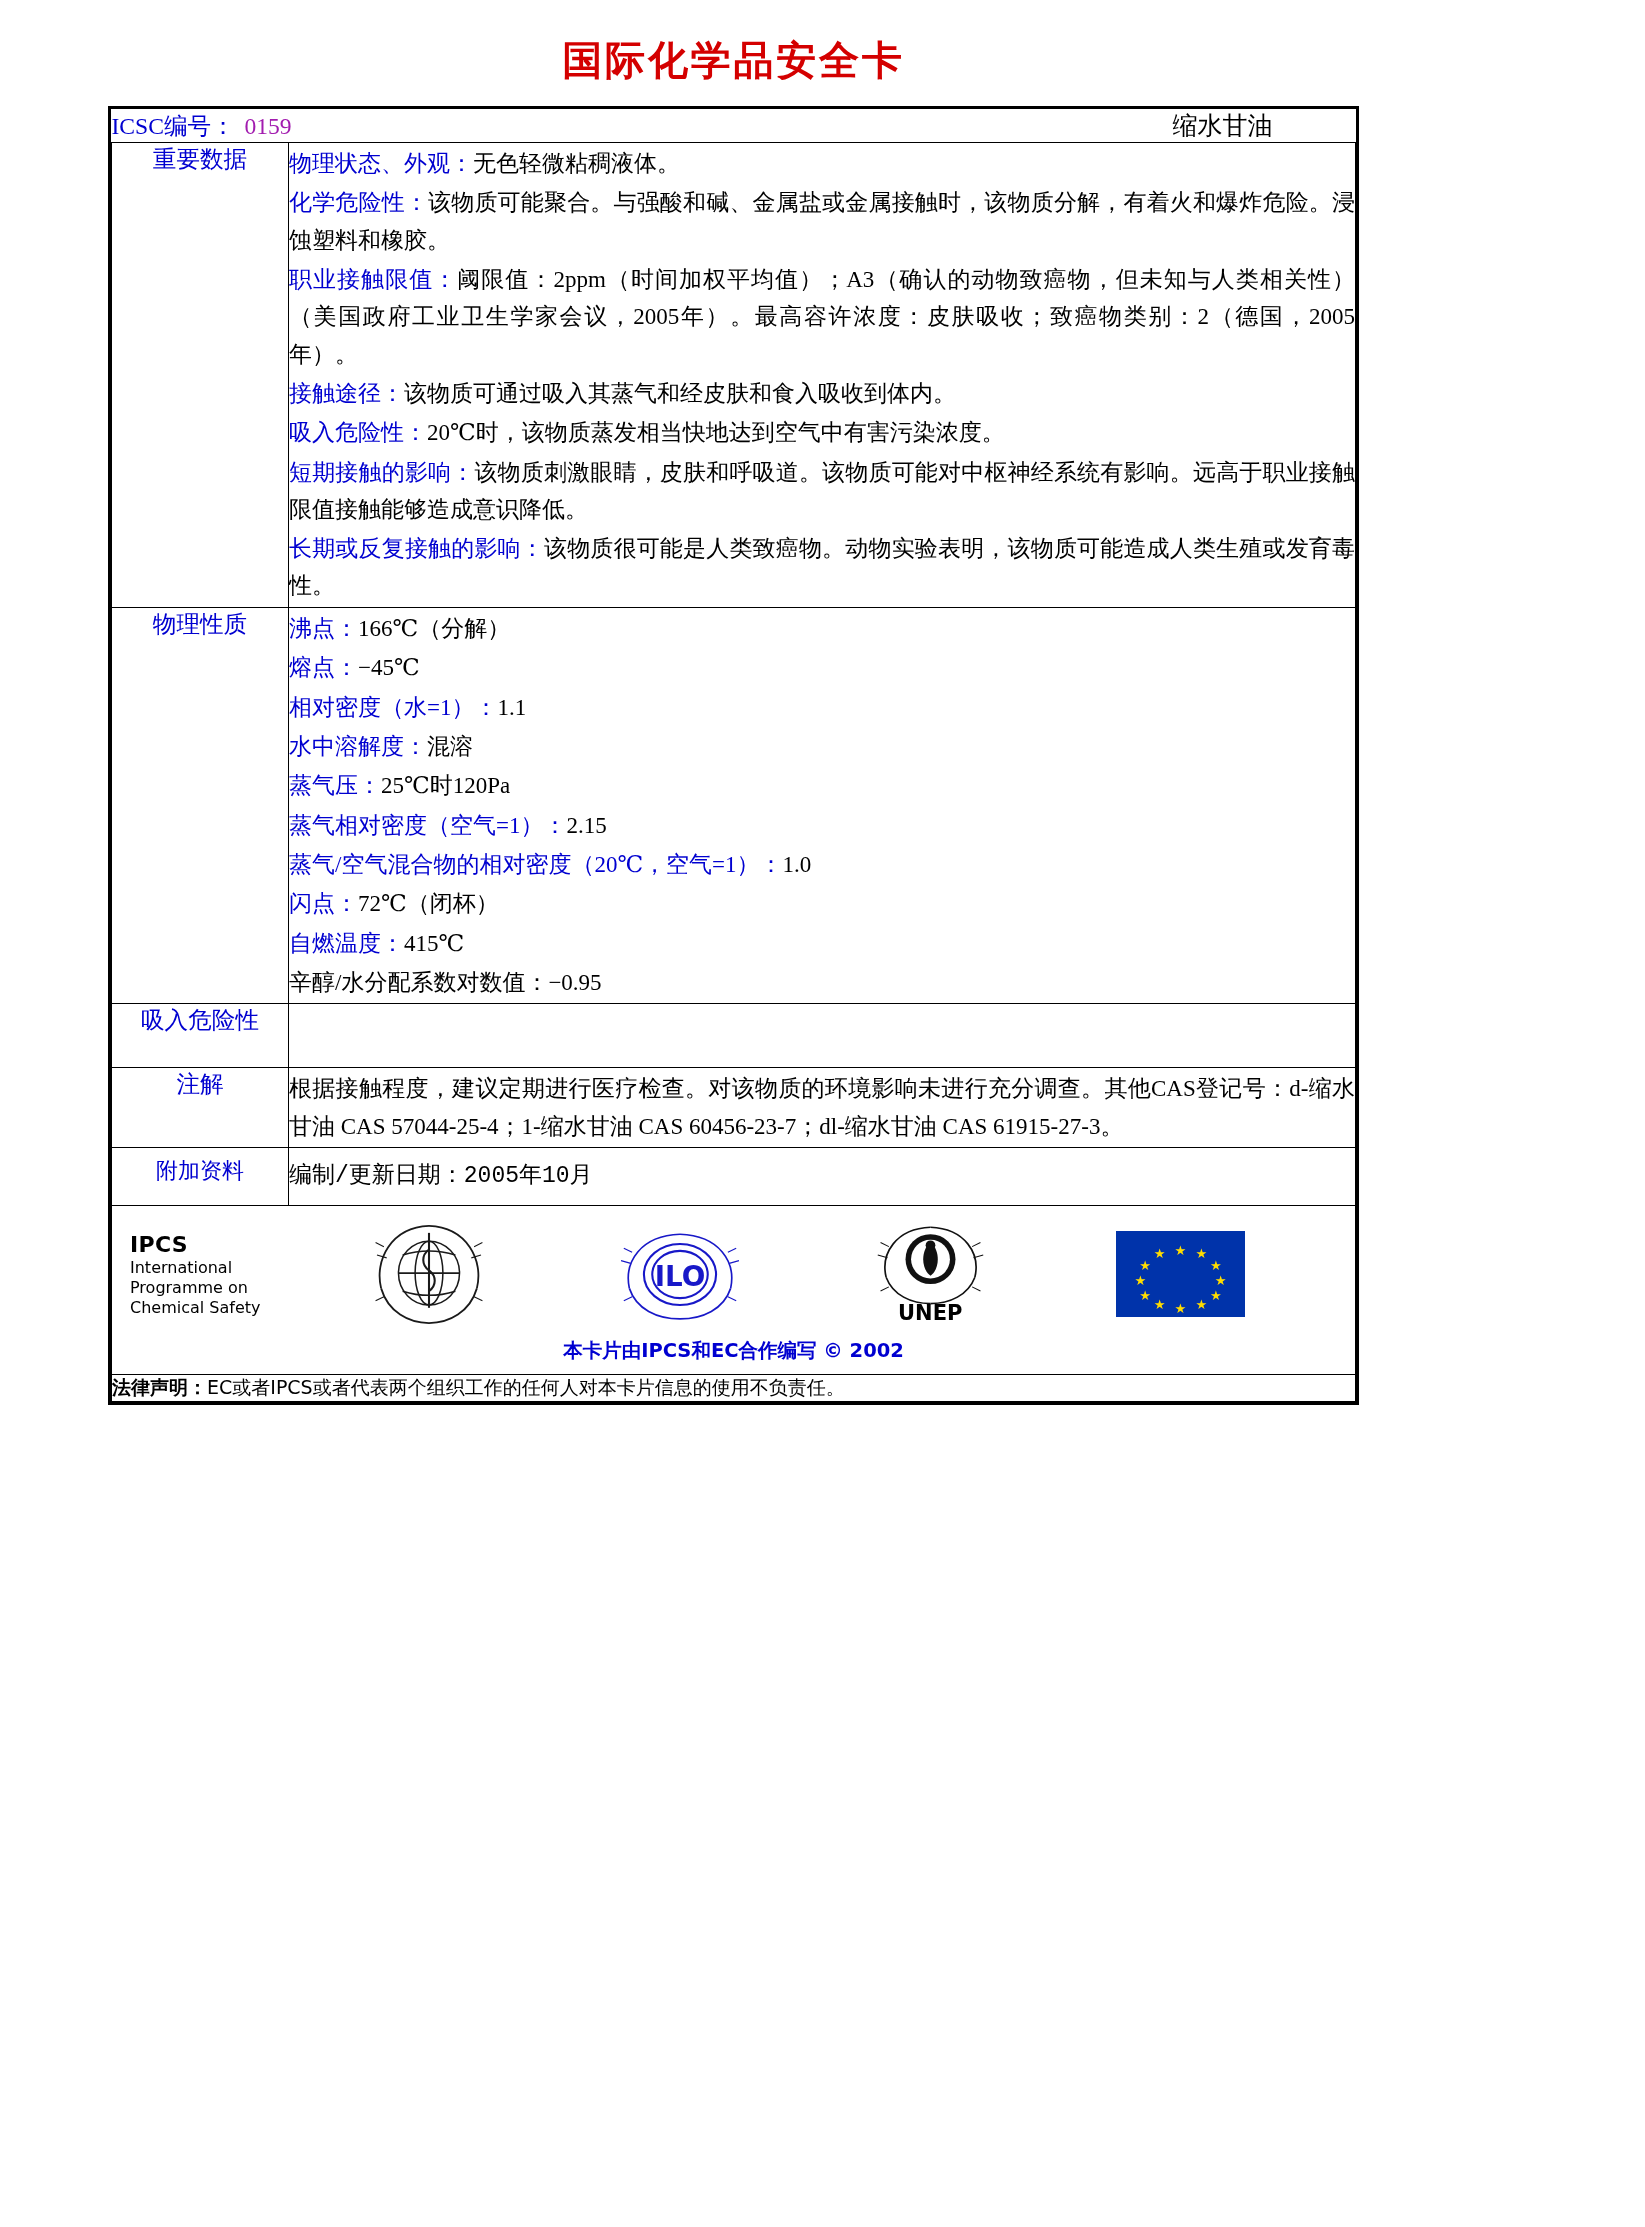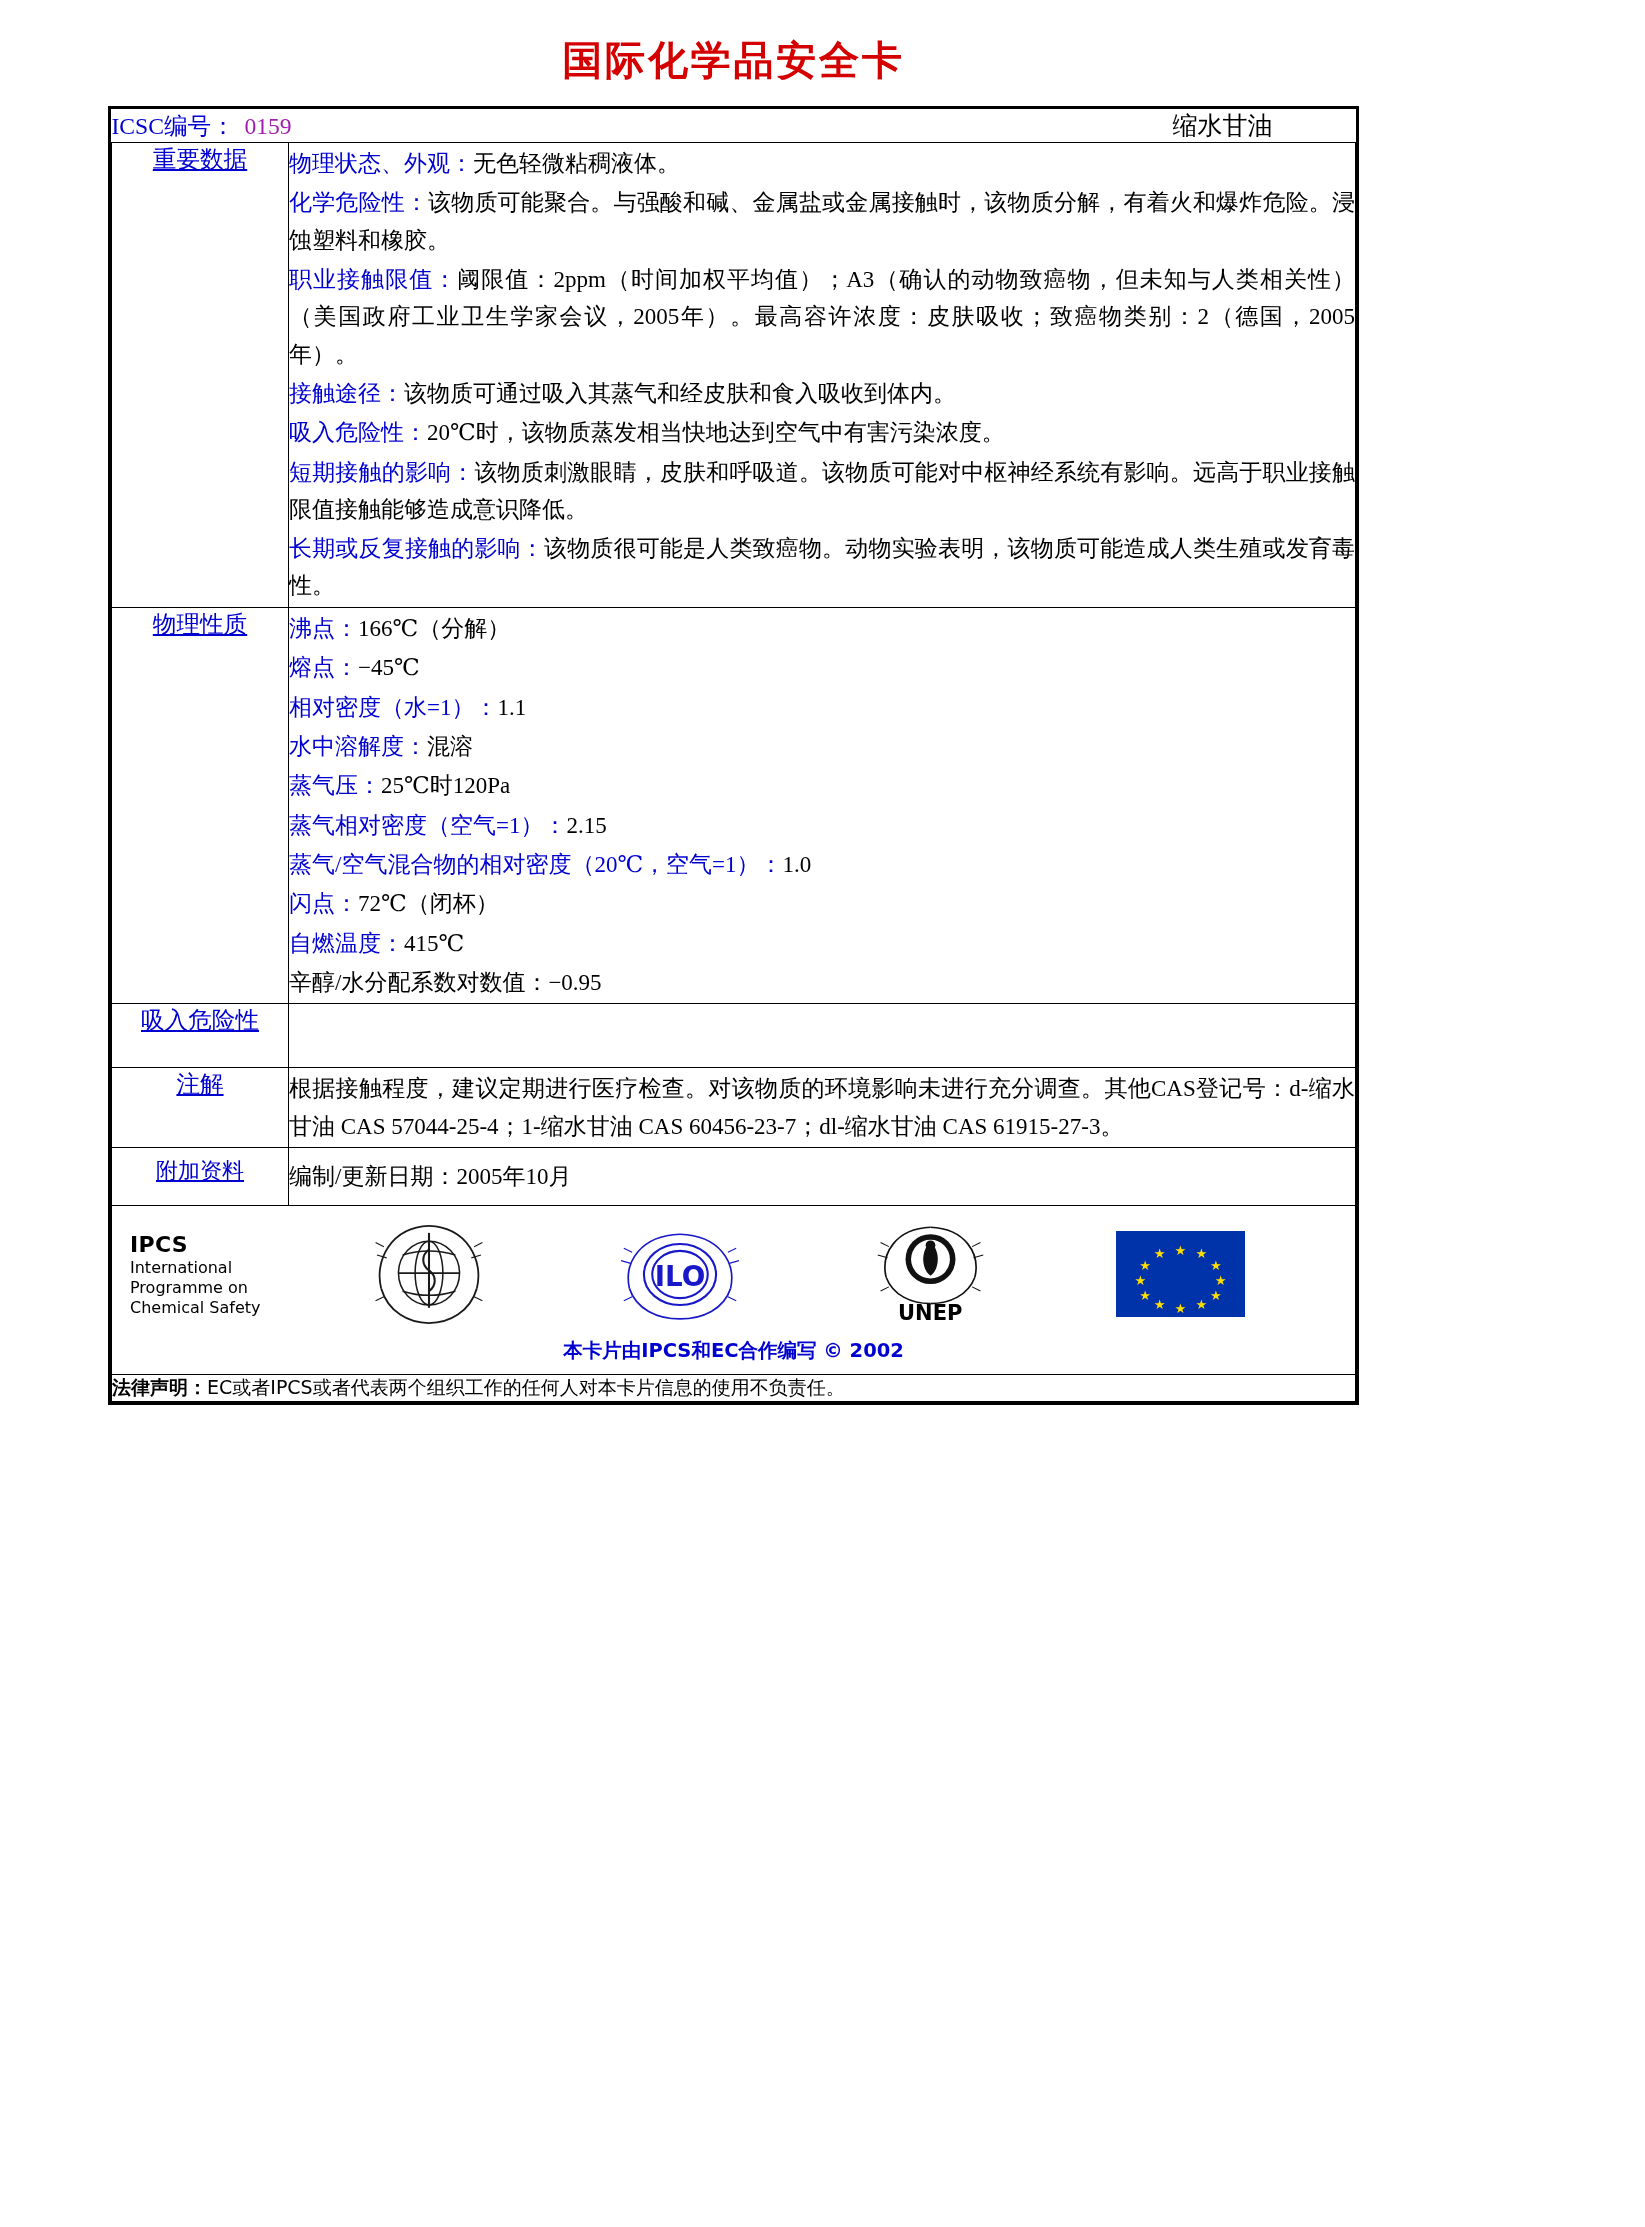--- a/index.html
+++ b/index.html
@@ -78,21 +78,20 @@
   }
   td.rowlabel {
     width: 177px;
     text-align: center;
     vertical-align: middle;
     color: #0000d0;
     font-size: 23.6px;
     font-weight: normal;
     padding: 7px 4.2px;
     font-family: "Liberation Serif", serif;
-    text-decoration: underline;
   }
   td.content {
     padding: 9.7px 14px 12.5px 14px;
     font-size: 23px;
     line-height: 1.62;
     color: #000;
     margin-left: 8px;
   }
   .k {
     color: #0000d0;
@@ -235,21 +234,21 @@
 
       <tr>
         <td class="rowlabel">注解</td>
         <td class="content">
           <span class="para">根据接触程度，建议定期进行医疗检查。对该物质的环境影响未进行充分调查。其他CAS登记号：d-缩水甘油 CAS 57044-25-4；1-缩水甘油 CAS 60456-23-7；dl-缩水甘油 CAS 61915-27-3。</span>
         </td>
       </tr>
 
       <tr>
         <td class="rowlabel" style="font-size:22px;padding:8.3px 2.8px;">附加资料</td>
-        <td class="content" style="padding-top:9.7px;padding-bottom:9.7px;">编制/更新日期：2005年10月</td>
+        <td class="content" style="padding-top:9.7px;padding-bottom:9.7px;font-family:Liberation Mono, monospace;">编制/更新日期：2005年10月</td>
       </tr>
 
       <tr class="logo-row">
         <td colspan="2">
           <div class="logo-area">
             <div class="ipcs-block">
               <div class="ipcs-title">IPCS</div>
               <div class="ipcs-sub">International</div>
               <div class="ipcs-sub">Programme on</div>
               <div class="ipcs-sub">Chemical Safety</div>

